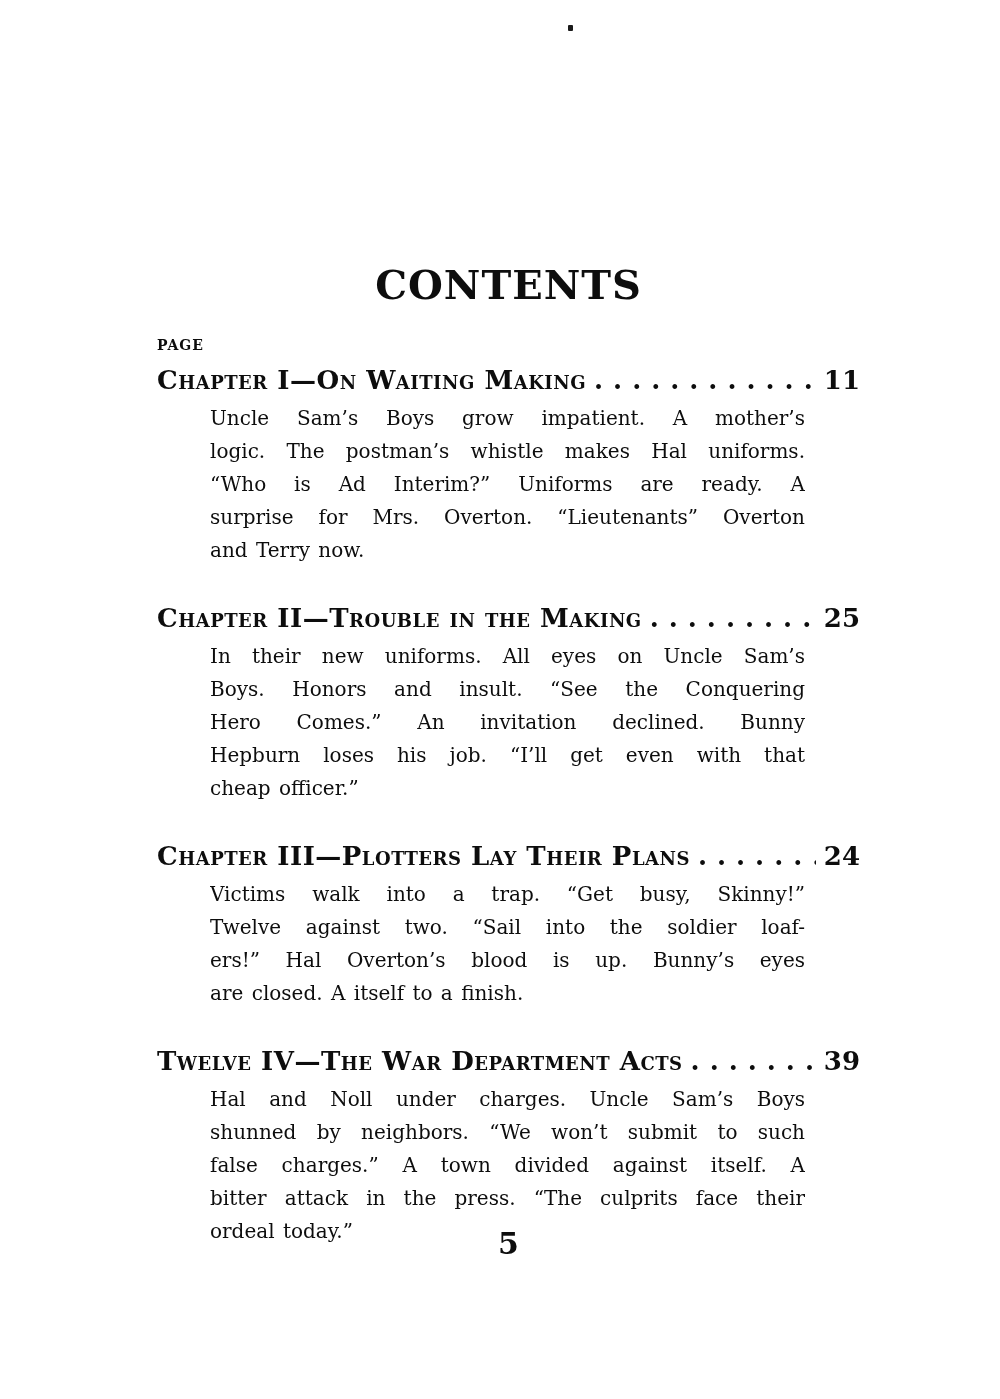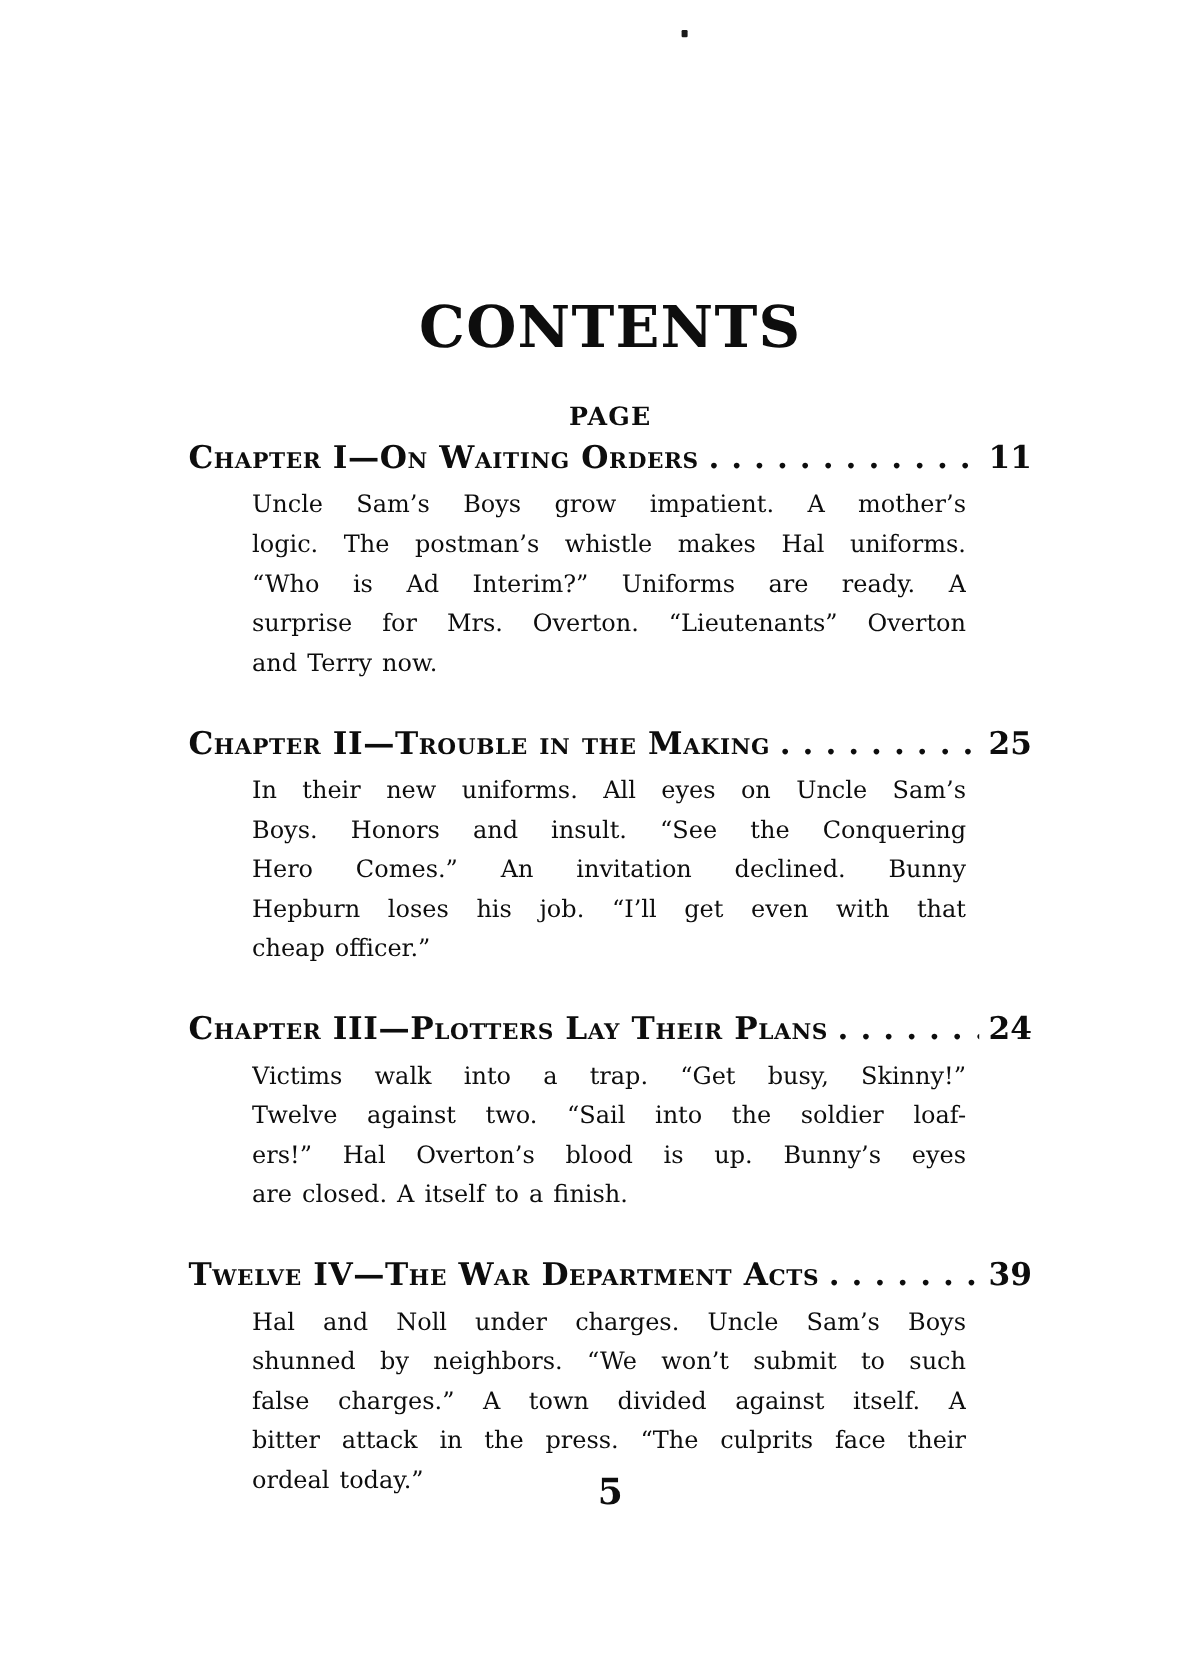--- a/index.html
+++ b/index.html
@@ -25,34 +25,34 @@
     background: #1a1a1a;
     border-radius: 1px;
   }
   .content {
     position: absolute;
     left: 157px;
     top: 243px;
     width: 703px;
   }
   .book-title {
-    margin: 4px;
-    font-size: 48px;
+    margin: 16px;
+    font-size: 40px;
     line-height: 52px;
     font-weight: bold;
     letter-spacing: 1px;
     text-align: center;
   }
   .page-label {
-    margin-top: 39px;
-    font-size: 21px;
+    margin-top: 25px;
+    font-size: 14px;
     line-height: 18px;
     font-weight: bold;
     letter-spacing: 1px;
-    text-align: center;
+    text-align: left;
     font-variant: small-caps;
     text-transform: uppercase;
   }
   .chapter { margin-top: 36px; }
   .chapter:first-child { margin-top: 11px; }
   .chapter-line {
     display: flex;
     align-items: baseline;
     font-size: 26px;
     line-height: 30px;
@@ -111,21 +111,21 @@
   <div class="speck"></div>
 
   <div class="content">
     <h1 class="book-title">CONTENTS</h1>
 
     <div class="page-label">Page</div>
 
     <div id="chapters">
   <section class="chapter">
     <div class="chapter-line">
-      <span class="chapter-title">Chapter I—On Waiting Orders</span>
+      <span class="chapter-title">Chapter I—On Waiting Making</span>
       <span class="leader">..................</span>
       <span class="chapter-page">11</span>
     </div>
     <div class="summary">
             <div class="sline">Uncle Sam’s Boys grow impatient. A mother’s</div>
             <div class="sline">logic. The postman’s whistle makes Hal uniforms.</div>
             <div class="sline">“Who is Ad Interim?” Uniforms are ready. A</div>
             <div class="sline">surprise for Mrs. Overton. “Lieutenants” Overton</div>
             <div class="sline last">and Terry now.</div>
           </div>

